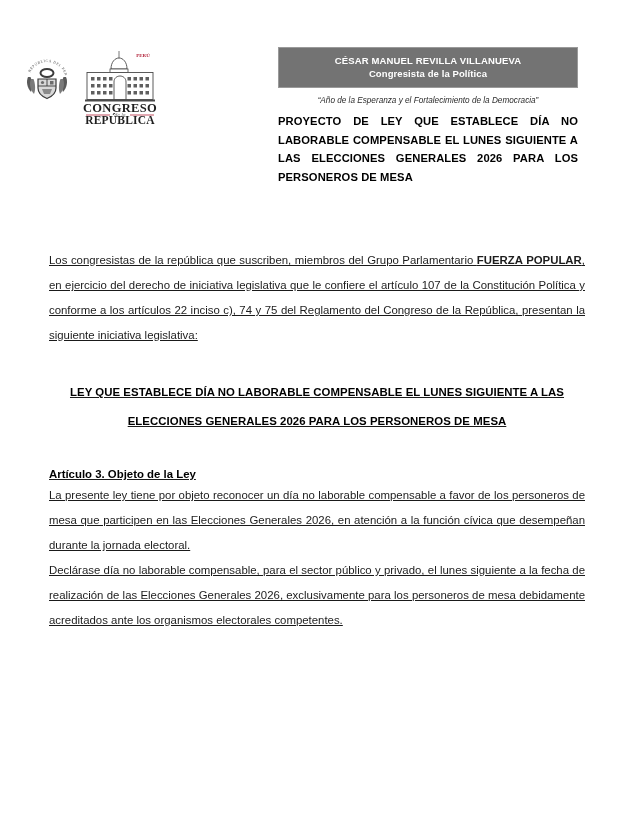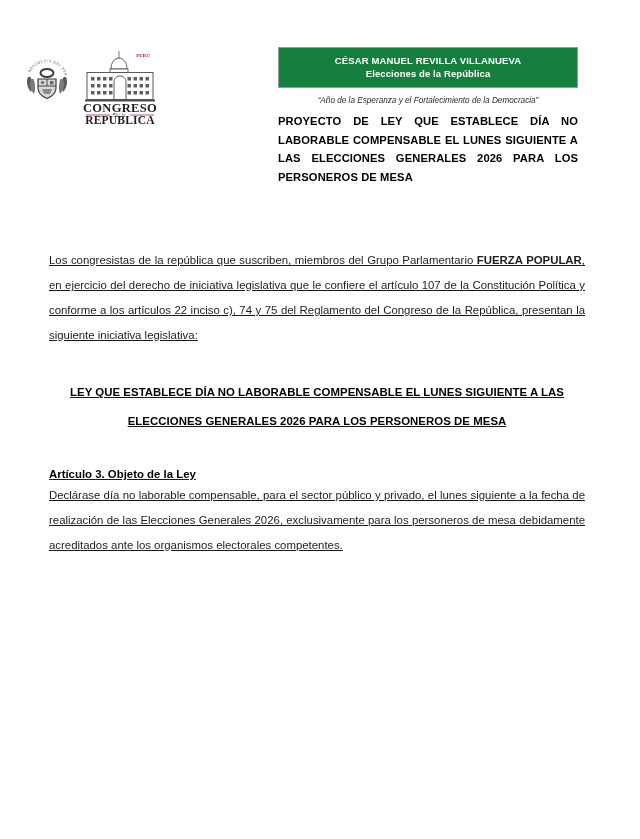--- a/index.html
+++ b/index.html
@@ -54,21 +54,21 @@
   }
 
   .header-right {
     position: absolute;
     left: 278px;
     top: 47px;
     width: 300px;
   }
 
   .name-box {
-    background: #15803d;
+    background: #737373;
     border: 1px solid #9a9a9a;
     padding: 6px 4px 7px 4px;
     text-align: center;
     box-sizing: border-box;
   }
 
   .name-box .line1 {
     color: #ffffff;
     font-size: 9.5px;
     font-weight: bold;
@@ -242,32 +242,33 @@
         <line x1="102" y1="134" x2="150" y2="134" stroke="#b3243b" stroke-width="1.6"></line>
         <text x="82" y="138" font-size="11" fill="#6a6a6a" font-style="italic" font-family="'Liberation Serif', serif" text-anchor="middle">de la</text>
 
         <text x="82" y="152" font-size="23" font-weight="bold" fill="#1f1f1f" font-family="'Liberation Serif', serif" text-anchor="middle" letter-spacing="0.4">REPÚBLICA</text>
       </svg>
     </div>
 
     <div class="header-right">
       <div class="name-box">
         <span class="line1">CÉSAR MANUEL REVILLA VILLANUEVA</span>
-        <span class="line2">Elecciones de la República</span>
+        <span class="line2">Congresista de la Política</span>
       </div>
       <div class="motto">“Año de la Esperanza y el Fortalecimiento de la Democracia”</div>
     </div>
   </div>
 
   <div class="doc-title">PROYECTO DE LEY QUE ESTABLECE DÍA NO LABORABLE COMPENSABLE EL LUNES SIGUIENTE A LAS ELECCIONES GENERALES 2026 PARA LOS PERSONEROS DE MESA</div>
 
   <div class="body-wrap">
 
     <p class="para"><span>Los congresistas de la república que suscriben, miembros del Grupo Parlamentario </span><span class="bold-inline">FUERZA POPULAR</span><span>, en ejercicio del derecho de iniciativa legislativa que le confiere el artículo 107 de la Constitución Política y conforme a los artículos 22 inciso c), 74 y 75 del Reglamento del Congreso de la República, presentan la siguiente iniciativa legislativa:</span></p>
 
     <div class="law-title">LEY QUE ESTABLECE DÍA NO LABORABLE COMPENSABLE EL LUNES SIGUIENTE A LAS ELECCIONES GENERALES 2026 PARA LOS PERSONEROS DE MESA</div>
 
     <h2 class="article-head">Artículo 3. Objeto de la Ley</h2>
+    <p class="para article-body">La presente ley tiene por objeto reconocer un día no laborable compensable a favor de los personeros de mesa que participen en las Elecciones Generales 2026, en atención a la función cívica que desempeñan durante la jornada electoral.</p>
 
     <p class="para article-body">Declárase día no laborable compensable, para el sector público y privado, el lunes siguiente a la fecha de realización de las Elecciones Generales 2026, exclusivamente para los personeros de mesa debidamente acreditados ante los organismos electorales competentes.</p>
 
   </div>
 </div>
 
 </body></html>

